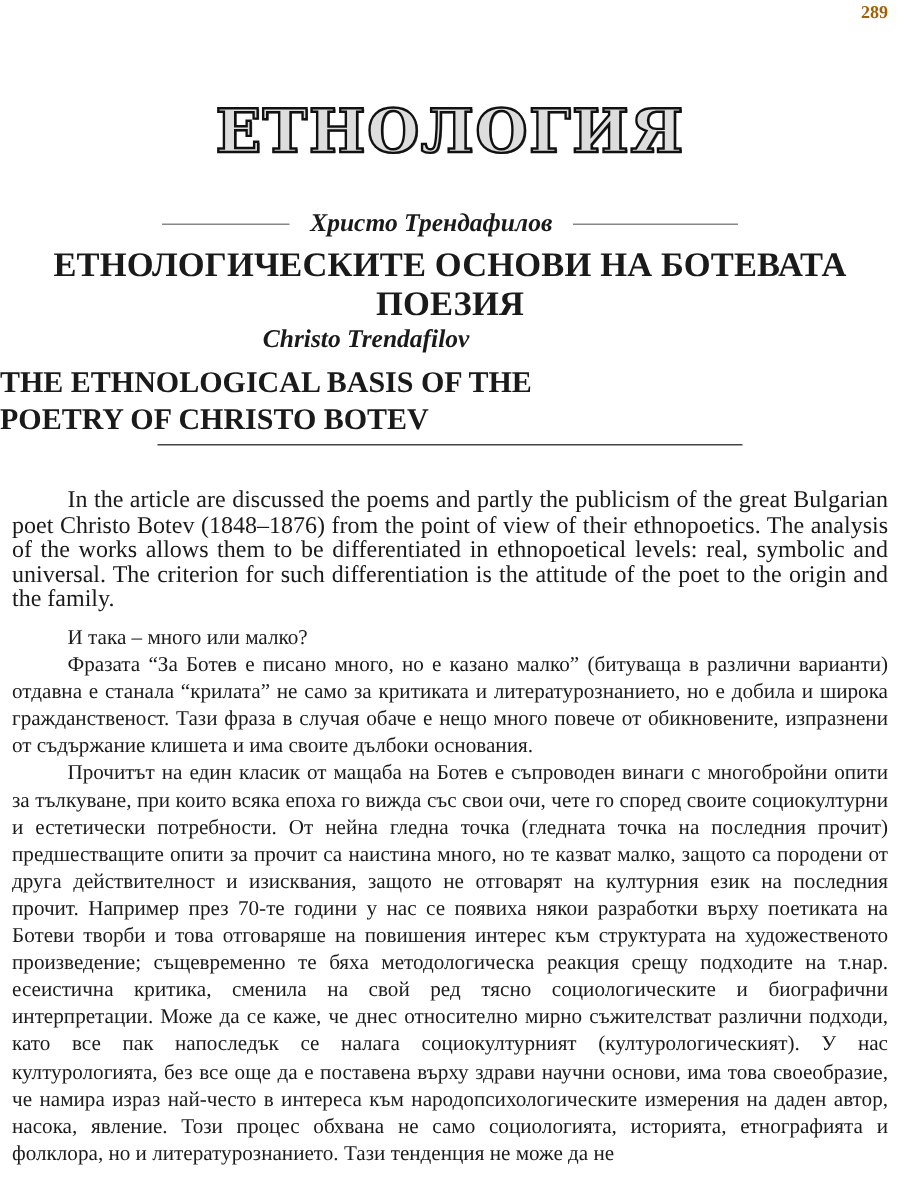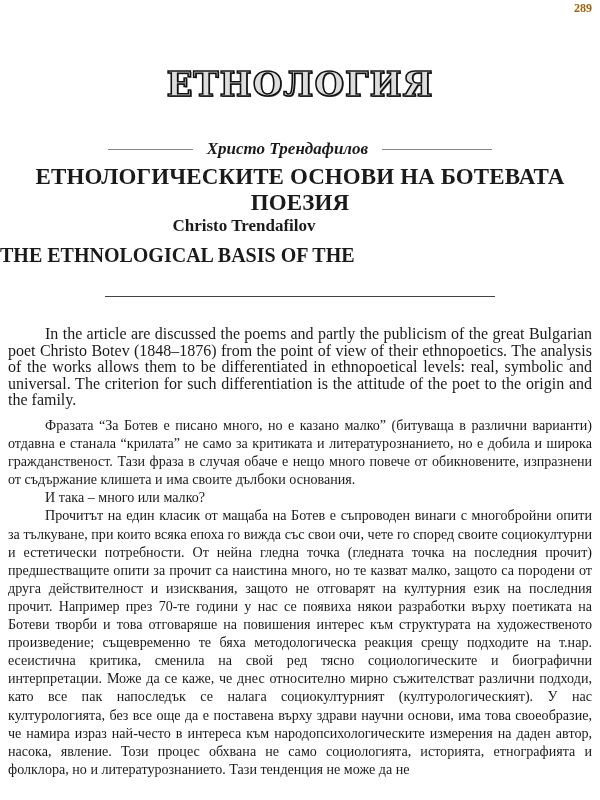--- a/index.html
+++ b/index.html
@@ -8,21 +8,21 @@
     background:#ffffff; color:#1a1a1a;
     font-family: "Liberation Serif", "DejaVu Serif", serif;
     position:relative;
   }
   .page-num {
     position:absolute; top:1px; right:8px;
     font-size:12px; font-weight:bold; color:#a16207;
   }
   .section-title {
     position:absolute; top:64px; left:0; width:600px; text-align:center;
-    font-size:34px; font-weight:bold; letter-spacing:1px;
+    font-size:40px; font-weight:bold; letter-spacing:1px;
     color:#ddd;
     -webkit-text-stroke:1.6px #111;
     text-shadow: 1px 1px 0 #555;
     font-family: "DejaVu Serif", serif;
   }
   .author-row {
     position:absolute; top:139px; left:0; width:600px;
     display:flex; align-items:center; justify-content:center;
   }
   .author-row .rule { height:1px; background:#888; width:85px; }
@@ -30,21 +30,21 @@
   .author-row .rule.right { margin-left:14px; width:110px; }
   .author-bg {
     font-style:italic; font-weight:bold; font-size:17px;
   }
   .title-bg {
     position:absolute; top:164px; left:0; width:600px; text-align:center;
     font-weight:bold; font-size:23px; letter-spacing:0.1px;
   }
   .author-en {
     position:absolute; top:216px; left:0; width:488px; text-align:center;
-    font-weight:bold; font-size:17px;
+    font-style:italic; font-weight:bold; font-size:17px;
   }
   .title-en {
     position:absolute; top:243px; left:0; width:600px; text-align:left;
     font-weight:bold; font-size:20px; line-height:25px;
   }
   .title-rule {
     position:absolute; top:296px; left:105px; width:390px; height:1px; background:#444;
   }
   .abstract {
     position:absolute; top:326px; left:8px; width:584px;
@@ -69,23 +69,24 @@
   <span class="author-bg">Христо Трендафилов</span>
   <div class="rule right"></div>
 </div>
 
 <div class="title-bg">ЕТНОЛОГИЧЕСКИТЕ ОСНОВИ НА БОТЕВАТА ПОЕЗИЯ</div>
 
 <div class="author-en">Christo Trendafilov</div>
 
 <div class="title-en">
   <div>THE ETHNOLOGICAL BASIS OF THE</div>
+  <div>POETRY OF CHRISTO BOTEV</div>
 </div>
 
 <div class="title-rule"></div>
 
 <div class="abstract">In the article are discussed the poems and partly the publicism of the great Bulgarian poet Christo Botev (1848–1876) from the point of view of their ethnopoetics. The analysis of the works allows them to be differentiated in ethnopoetical levels: real, symbolic and universal. The criterion for such differentiation is the attitude of the poet to the origin and the family.</div>
 
 <div class="body">
+  <p>И така – много или малко?</p>
   <p>Фразата “За Ботев е писано много, но е казано малко” (битуваща в различни варианти) отдавна е станала “крилата” не само за критиката и литературознанието, но е добила и широка гражданственост. Тази фраза в случая обаче е нещо много повече от обикновените, изпразнени от съдържание клишета и има своите дълбоки основания.</p>
-  <p>И така – много или малко?</p>
   <p>Прочитът на един класик от мащаба на Ботев е съпроводен винаги с многобройни опити за тълкуване, при които всяка епоха го вижда със свои очи, чете го според своите социокултурни и естетически потребности. От нейна гледна точка (гледната точка на последния прочит) предшестващите опити за прочит са наистина много, но те казват малко, защото са породени от друга действителност и изисквания, защото не отговарят на културния език на последния прочит. Например през 70-те години у нас се появиха някои разработки върху поетиката на Ботеви творби и това отговаряше на повишения интерес към структурата на художественото произведение; същевременно те бяха методологическа реакция срещу подходите на т.нар. есеистична критика, сменила на свой ред тясно социологическите и биографични интерпретации. Може да се каже, че днес относително мирно съжителстват различни подходи, като все пак напоследък се налага социокултурният (културологическият). У нас културологията, без все още да е поставена върху здрави научни основи, има това своеобразие, че намира израз най-често в интереса към народопсихологическите измерения на даден автор, насока, явление. Този процес обхвана не само социологията, историята, етнографията и фолклора, но и литературознанието. Тази тенденция не може да не</p>
 </div>
 
 </body></html>

